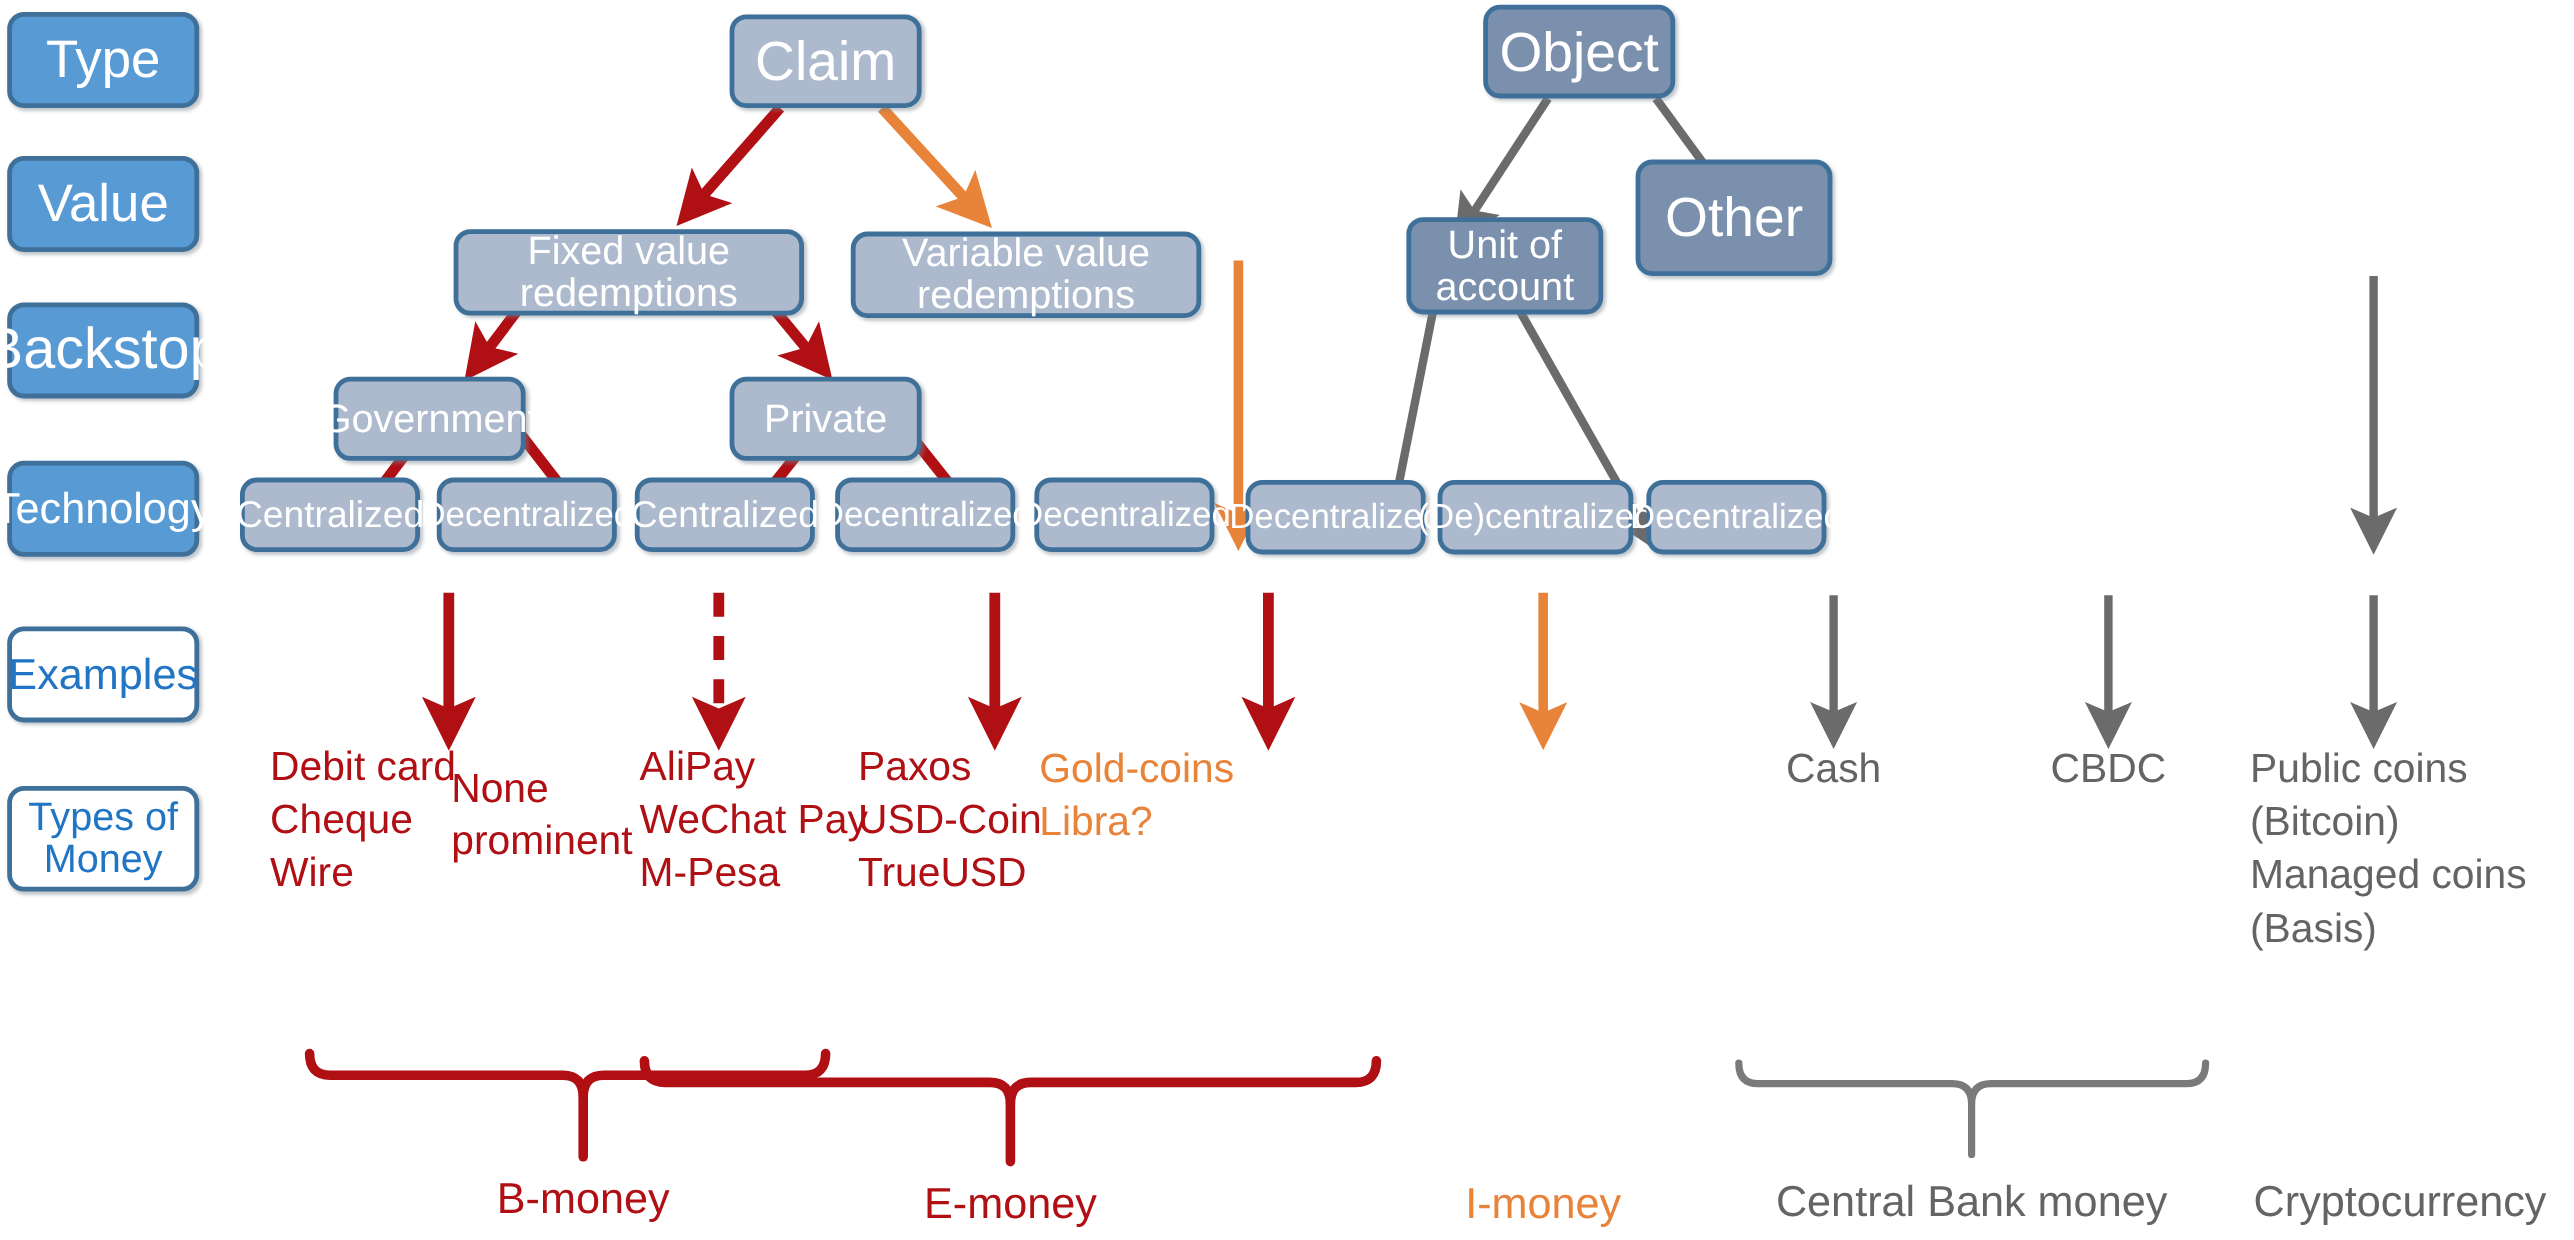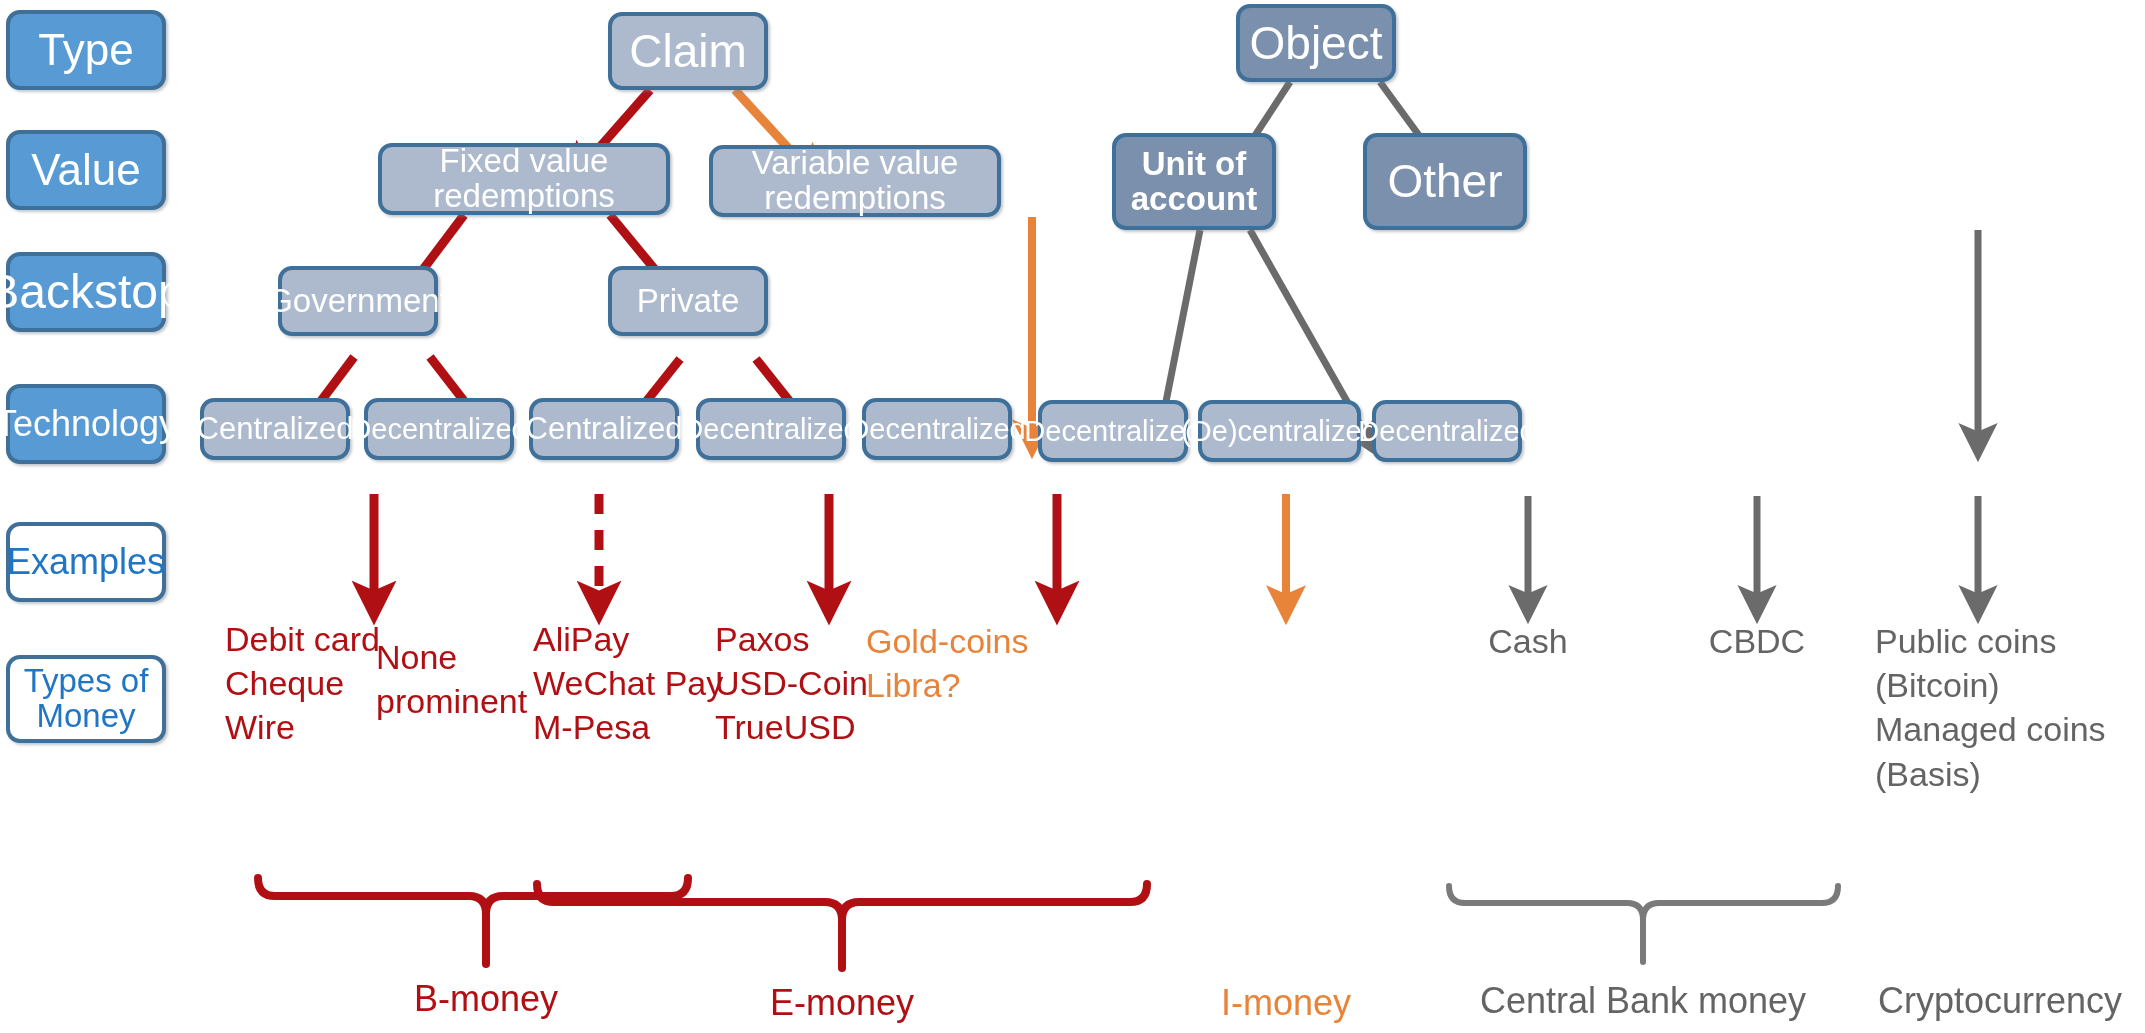--- a/index.html
+++ b/index.html
@@ -14,21 +14,21 @@
        box-shadow:2px 2px 3px rgba(120,130,140,.45);}
 
   
   .rowlabel{background:#589bd4;color:#ffffff;font-size:44px;}
   .rowlabel.open{background:#ffffff;color:#2076c4;}
 
   
   .node{background:#adbacd;color:#ffffff;}
   .node.dark{background:#7b90ac;}
   .n-xl{font-size:46px;}
-  .n-md{font-size:33px;}
+  .n-md{font-size:33px;margin-top:48px;}
   .n-sm{font-size:31px;}
   .n-xs{font-size:29px;}
 
   .txt{position:absolute;line-height:1.30;white-space:pre-line;}
   .txt.red{color:#b00f14;}
   .txt.orange{color:#e8833a;}
   .txt.grey{color:#646464;}
   .t-ex{font-size:34px;}
   .t-money{font-size:36px;}
   .ctr{text-align:center;}
@@ -121,21 +121,21 @@
   <div class="box node dark n-xl" style="left:1236px;top:4px;width:160px;height:78px;">
     <span>Object</span>
   </div>
 
   <div class="box node n-md" style="left:378px;top:143px;width:292px;height:72px;">
     <span>Fixed value redemptions</span>
   </div>
   <div class="box node n-md" style="left:709px;top:145px;width:292px;height:72px;">
     <span>Variable value redemptions</span>
   </div>
-  <div class="box node dark n-md" style="left:1112px;top:133px;width:164px;height:97px;white-space:pre-line;font-weight:bold;">
+  <div class="box node dark n-md" style="left:1172px;top:133px;width:164px;height:81px;white-space:pre-line;">
     <span>Unit of
 account</span>
   </div>
   <div class="box node dark n-xl" style="left:1363px;top:133px;width:164px;height:97px;">
     <span>Other</span>
   </div>
 
   <div class="box node n-md" style="left:278px;top:266px;width:160px;height:70px;">
     <span>Government</span>
   </div>

